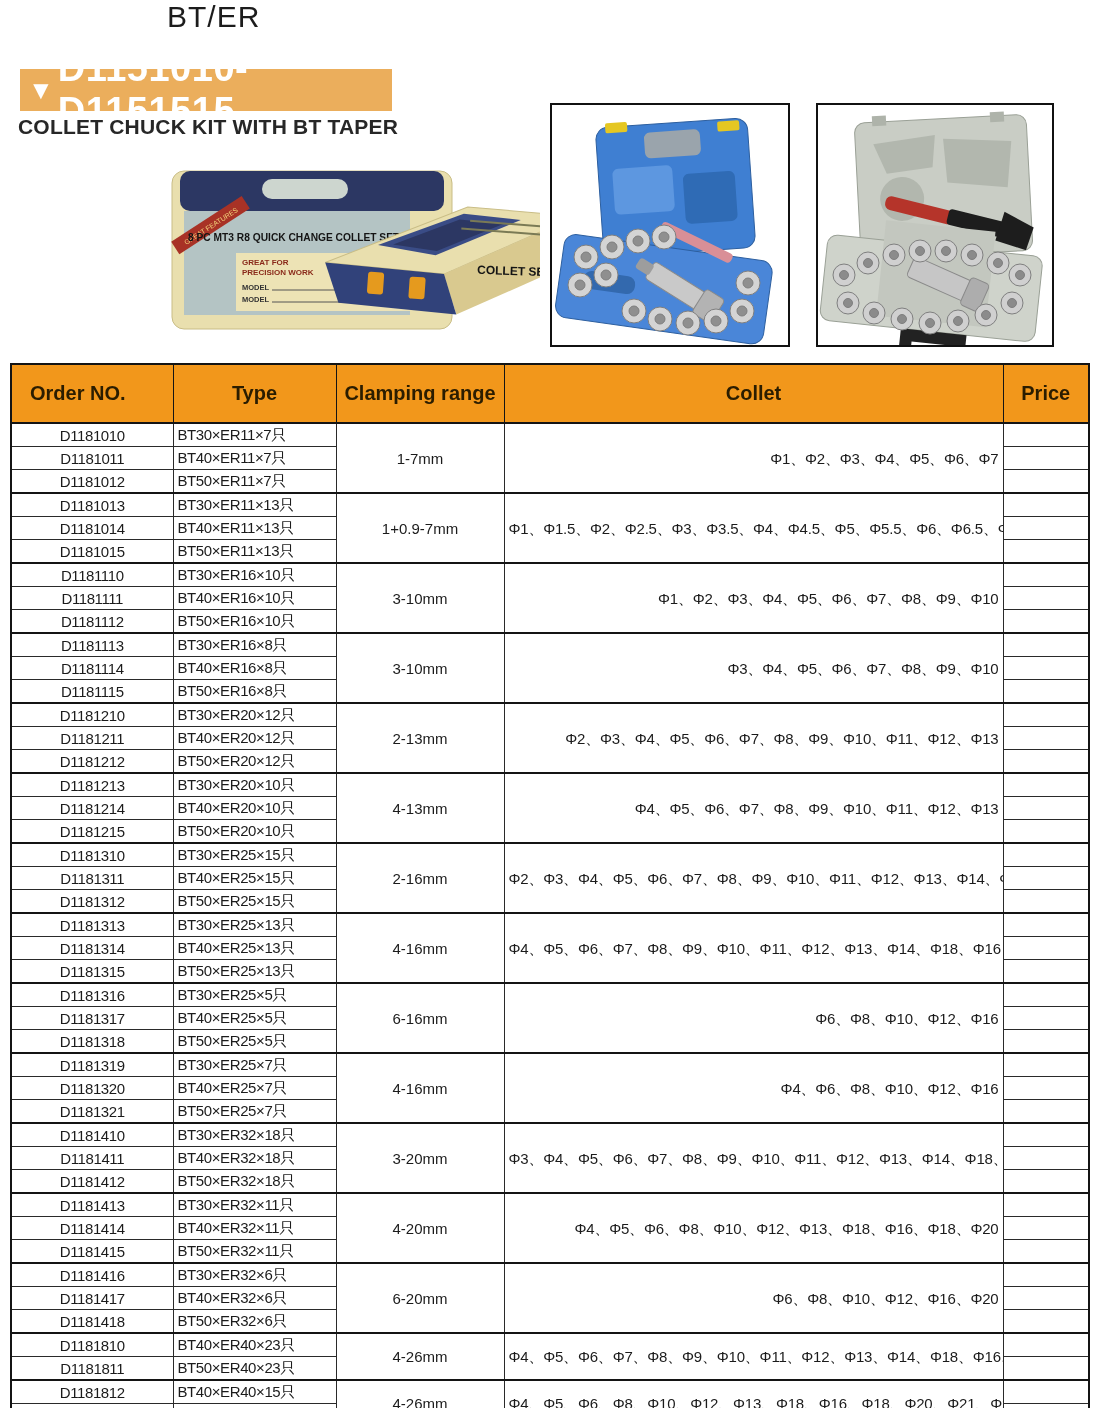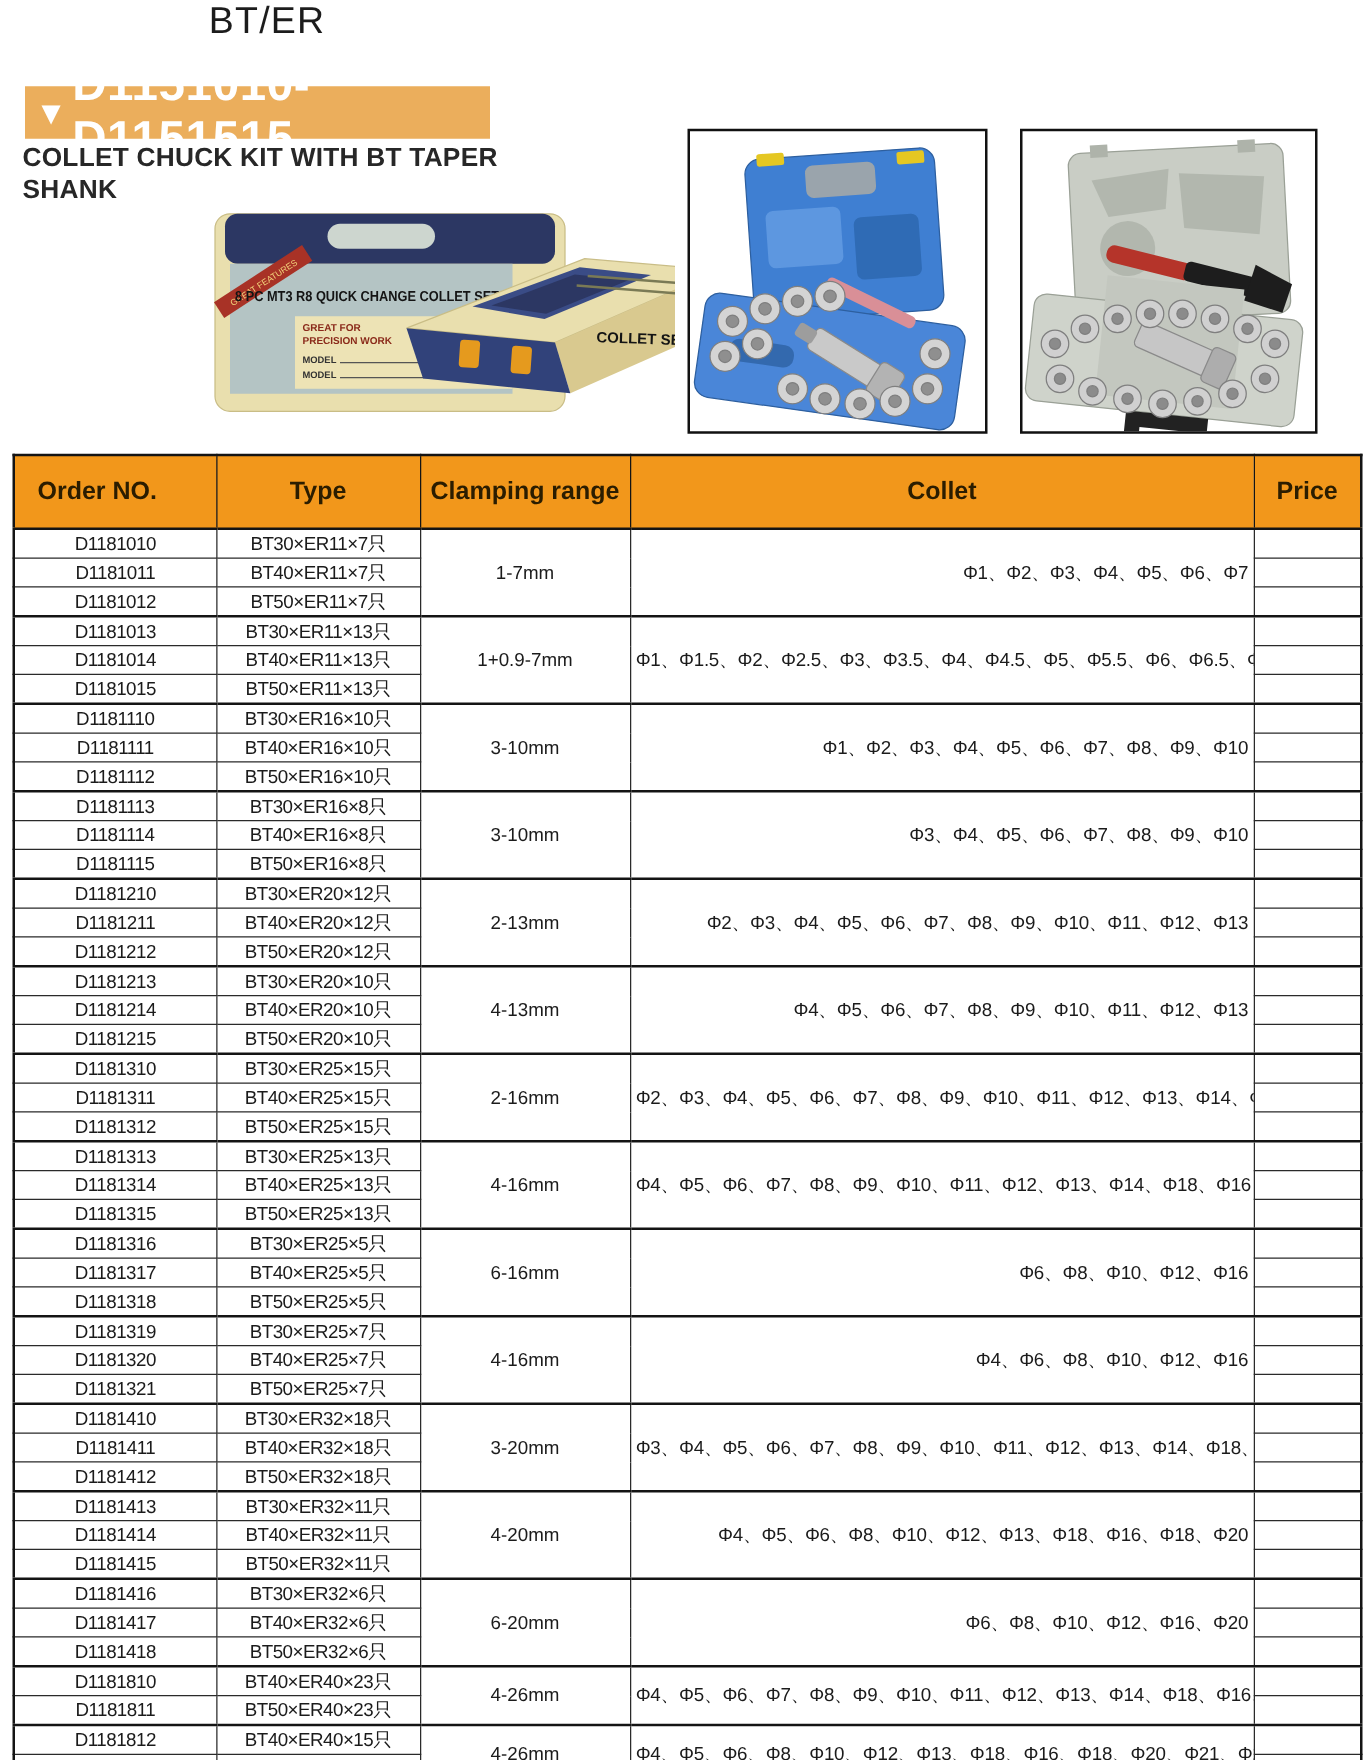--- a/index.html
+++ b/index.html
@@ -33,41 +33,40 @@
   table.catalog col.c-range{width:168px;}
   table.catalog col.c-collet{width:499px;}
   table.catalog col.c-price{width:86px;}
   table.catalog th{background:#F2971B;color:#2b1d00;font-size:20px;font-weight:bold;
                    height:57px;border:1px solid #141414;border-bottom:2px solid #141414;padding:0 6px;}
   table.catalog th.h-order{text-align:left;padding-left:18px;}
   table.catalog td{border:1px solid #2a2a2a;font-size:15px;padding:0 4px;
                    height:22px;overflow:hidden;white-space:nowrap;}
   table.catalog tr.group-start td{border-top:2px solid #141414;}
   td.c-order{text-align:center;letter-spacing:-0.4px;}
-  td.c-type{text-align:center;font-size:14px;letter-spacing:-0.4px;}
+  td.c-type{font-size:14px;letter-spacing:-0.4px;}
   td.c-range{text-align:center;font-size:15px;}
   td.c-collet{text-align:right;padding:0 8px;font-size:15px;line-height:19px;
               letter-spacing:-0.2px;white-space:normal;}
   td.c-price{background:#fff;}
 </style>
 </head>
 <body>
 
 <div id="page">
 
   <div class="doc-title">BT/ER</div>
 
   <div class="range-badge">
     <span class="tri">▼</span>
     <span class="txt">D1151010-D1151515</span>
   </div>
 
   <div class="product-heading">
     <div>COLLET CHUCK KIT WITH BT TAPER</div>
-    <div>SHANK</div>
   </div>
 
   <div class="photo" id="photo1">
     <svg viewBox="0 0 390 190">
 
       <g>
         <rect x="22" y="8" width="280" height="158" rx="12" fill="#E9DFAE" stroke="#c9bd86"></rect>
         <rect x="30" y="8" width="264" height="40" rx="10" fill="#2C3763"></rect>
         <rect x="112" y="16" width="86" height="20" rx="10" fill="#CDD6CF"></rect>
         <rect x="34" y="48" width="226" height="104" fill="#B4C4C4"></rect>

